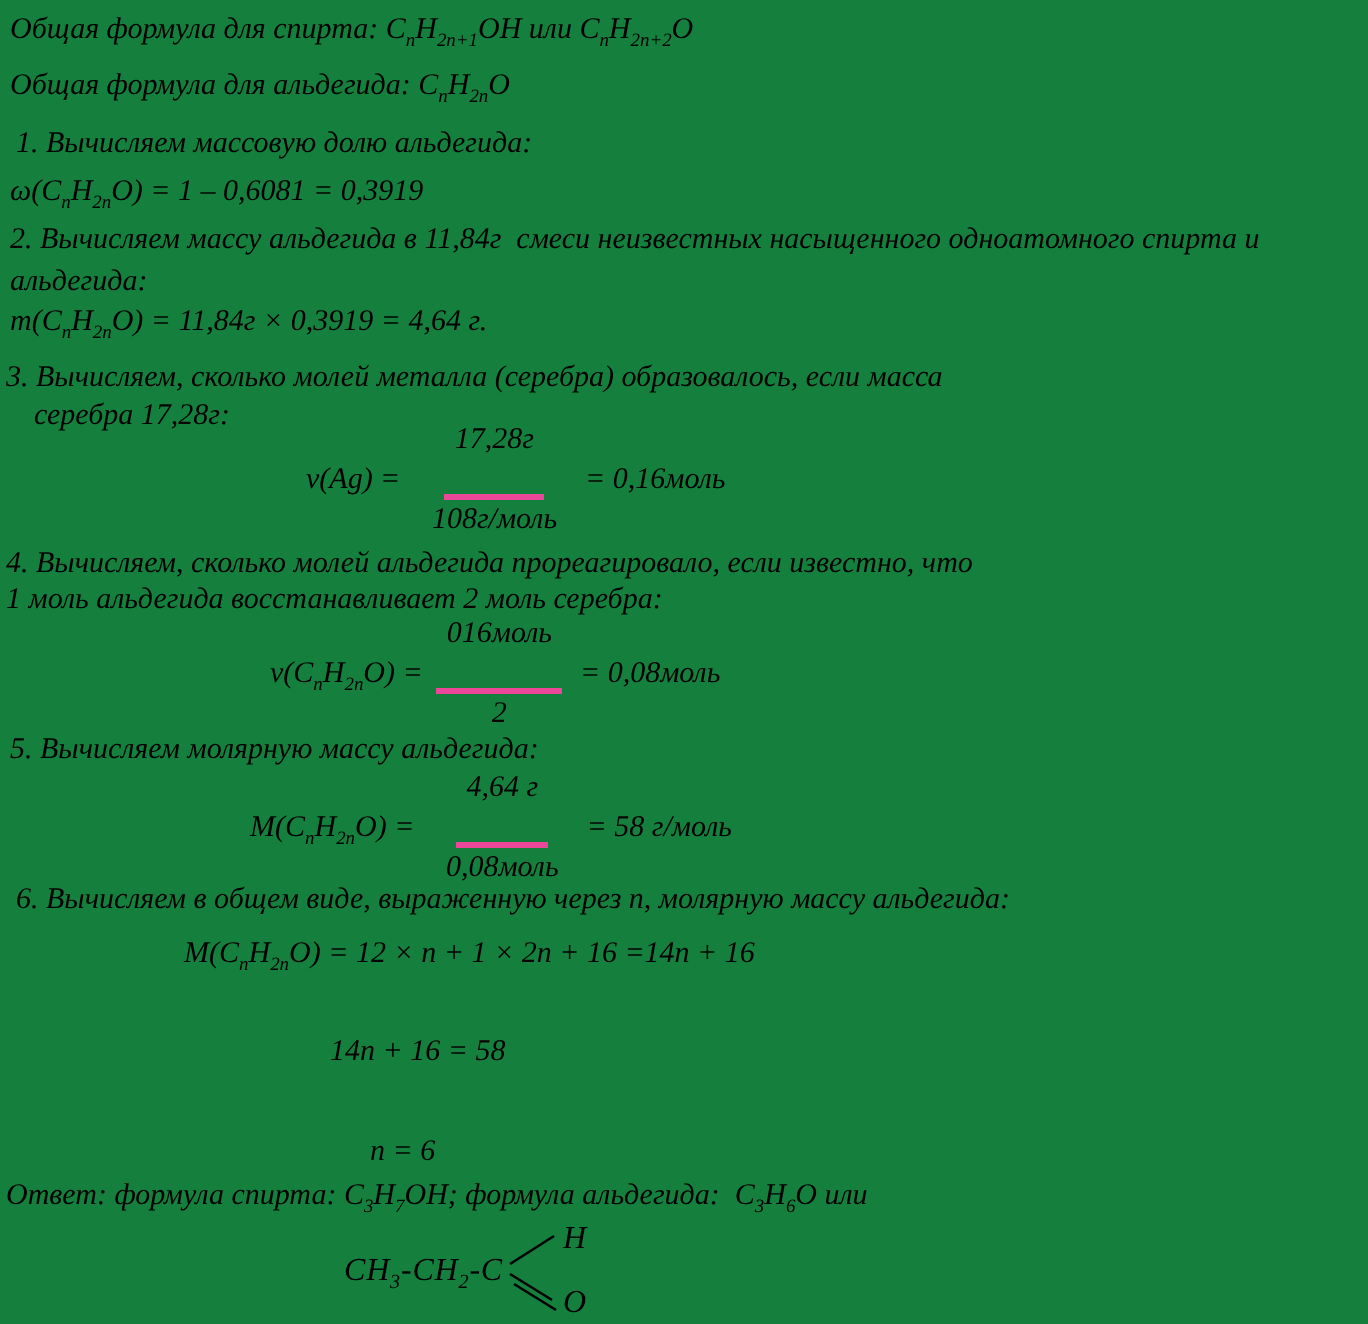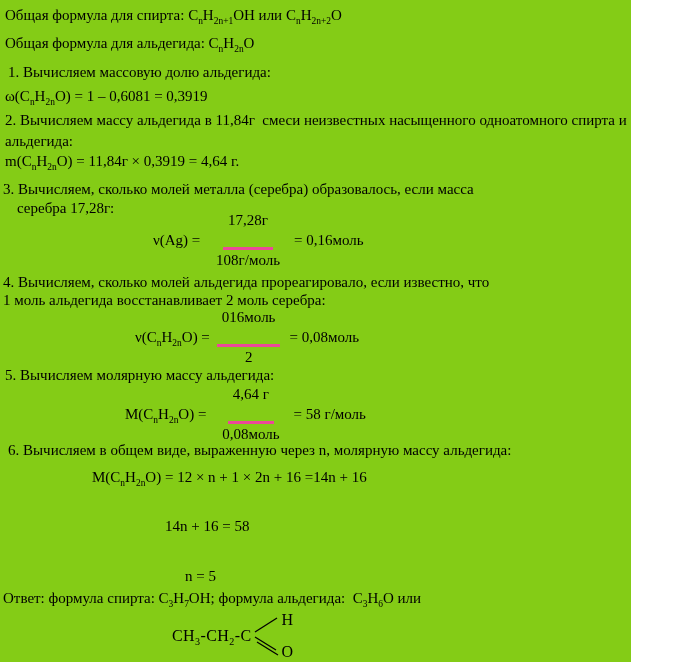--- a/index.html
+++ b/index.html
@@ -2,21 +2,21 @@
 <html><head>
 <meta charset="utf-8">
 <style>
   * { margin:0; padding:0; box-sizing:border-box; }
   html,body { background:#ffffff; }
   body {
     width:684px; height:662px;
     font-family:"Liberation Serif", serif;
     font-size:15px; color:#000000;
   }
-  .page { position:relative; width:631px; height:662px; background:#84cc16; overflow:hidden; }
+  .page { position:relative; width:684px; height:662px; background:#15803d; overflow:hidden;font-style:italic; }
   .line { position:absolute; white-space:pre; line-height:19px; }
   sub { font-size:0.63em; line-height:0; }
   .eq {
     position:absolute; display:flex; align-items:center;
     height:40px; white-space:pre;
   }
   .frac { display:inline-flex; flex-direction:column; align-items:center; margin:0 7px; }
   .frac .num { padding:0 5px 18px 5px; border-bottom:3px solid #ec4899; line-height:17px; }
   .frac .den { padding:2px 5px 0 5px; line-height:17px; }
   .eq .rhs { margin-left:2px; }
@@ -69,21 +69,21 @@
       <span class="num">4,64 г</span>
       <span class="den">0,08моль</span>
     </span>
     <span class="rhs">= 58 г/моль</span>
   </div>
 
   <div class="line" style="left:8px; top:441px;">6. Вычисляем в общем виде, выраженную через n, молярную массу альдегида:</div>
   <div class="line" style="left:92px; top:468px;"><span>M(C</span><sub>n</sub><span>H</span><sub>2n</sub><span>O) = 12 × n + 1 × 2n + 16 =14n + 16</span></div>
 
   <div class="line" style="left:165px; top:517px;">14n + 16 = 58</div>
-  <div class="line" style="left:185px; top:567px;">n = 5</div>
+  <div class="line" style="left:185px; top:567px;">n = 6</div>
 
   <div class="line" style="left:3px; top:589px;"><span>Ответ: формула спирта: C</span><sub>3</sub><span>H</span><sub>7</sub><span>OH; формула альдегида:  C</span><sub>3</sub><span>H</span><sub>6</sub><span>O или</span></div>
 
   <div class="struct" style="left:172px; top:611px;">
     <span class="chain"><span>CH</span><sub>3</sub><span>-CH</span><sub>2</sub><span>-C</span></span>
     <svg width="26" height="50" viewBox="0 0 26 50">
       <line x1="1" y1="21" x2="23" y2="7" stroke="#000" stroke-width="1.3"></line>
       <line x1="1" y1="26" x2="22" y2="39" stroke="#000" stroke-width="1.3"></line>
       <line x1="3" y1="31" x2="24" y2="44" stroke="#000" stroke-width="1.3"></line>
     </svg>

